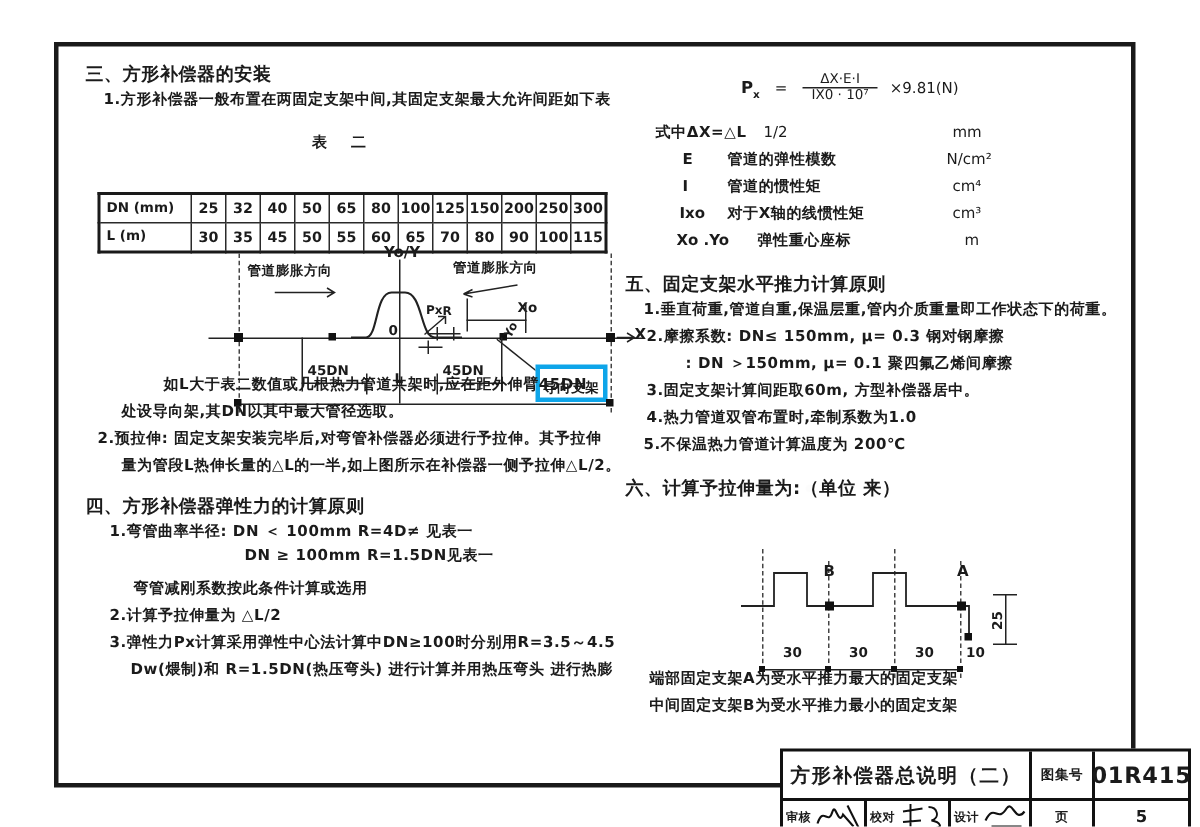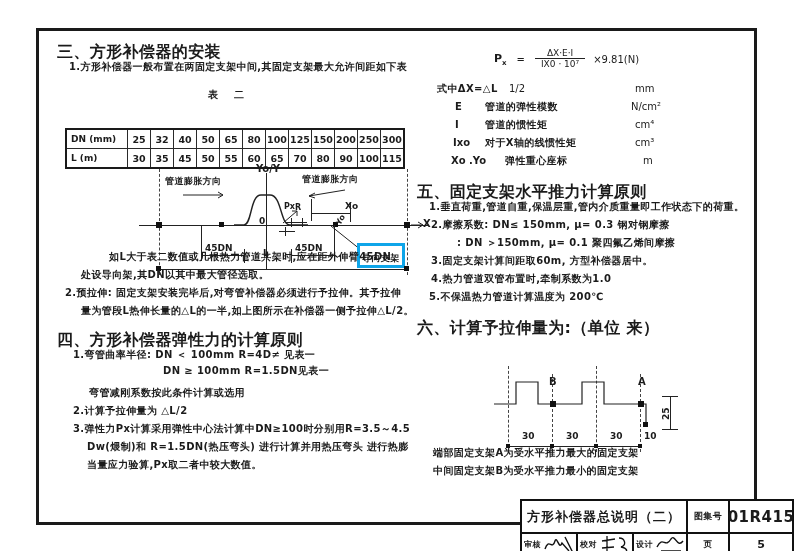--- a/index.html
+++ b/index.html
@@ -14,21 +14,21 @@
   }
   .scan-noise{
     position:absolute;inset:0;pointer-events:none;
     background:
       radial-gradient(circle at 20% 30%, rgba(0,0,0,0.012) 0 2px, transparent 3px),
       radial-gradient(circle at 70% 60%, rgba(0,0,0,0.012) 0 2px, transparent 3px);
   }
   
   .t{position:absolute;white-space:nowrap;line-height:1.1;}
   .cjk{font-family:"DejaVu Sans","Liberation Sans",sans-serif;font-weight:600;letter-spacing:.4px;}
-  .h{font-size:16px;font-weight:700;}
+  .h{font-size:12px;font-weight:700;}
   .b{font-size:10px;}
   .sm{font-size:9px;}
   .xs{font-size:8px;}
 
   
   .tbl-cap{position:absolute;left:205px;top:85px;font-size:10px;font-weight:700;letter-spacing:3px;}
   table.dn{
     position:absolute;left:62px;top:97px;border-collapse:collapse;
     border:2px solid #1a1a1a;background:#fff;
   }
@@ -219,21 +219,20 @@
   <div class="t cjk b" style="left:26px;top:256px;">2.预拉伸: 固定支架安装完毕后,对弯管补偿器必须进行予拉伸。其予拉伸</div>
   <div class="t cjk b" style="left:42px;top:274px;">量为管段L热伸长量的△L的一半,如上图所示在补偿器一侧予拉伸△L/2。</div>
 
   <div class="t cjk h" style="left:18px;top:300px;">四、方形补偿器弹性力的计算原则</div>
   <div class="t cjk b" style="left:34px;top:318px;">1.弯管曲率半径:  DN ＜ 100mm   R=4D≠ 见表一</div>
   <div class="t cjk b" style="left:124px;top:334px;">DN ≥ 100mm   R=1.5DN见表一</div>
   <div class="t cjk b" style="left:50px;top:356px;">弯管减刚系数按此条件计算或选用</div>
   <div class="t cjk b" style="left:34px;top:374px;">2.计算予拉伸量为 △L/2</div>
   <div class="t cjk b" style="left:34px;top:392px;">3.弹性力Px计算采用弹性中心法计算中DN≥100时分别用R=3.5～4.5</div>
   <div class="t cjk b" style="left:48px;top:410px;">Dw(煨制)和 R=1.5DN(热压弯头) 进行计算并用热压弯头 进行热膨</div>
-  <div class="t cjk b" style="left:48px;top:428px;">当量应力验算,Px取二者中较大数值。</div>
 
   <div style="position:absolute;left:455px;top:18px;display:flex;align-items:center;">
     <span style="font-size:11px;font-weight:700;">
       P<sub>x</sub>
     </span>
     <span style="font-size:10px;margin:0 10px;">=</span>
     <span class="frac">
       <span class="num">ΔX·E·I</span>
       <span class="den">IX0 · 10⁷</span>
     </span>

